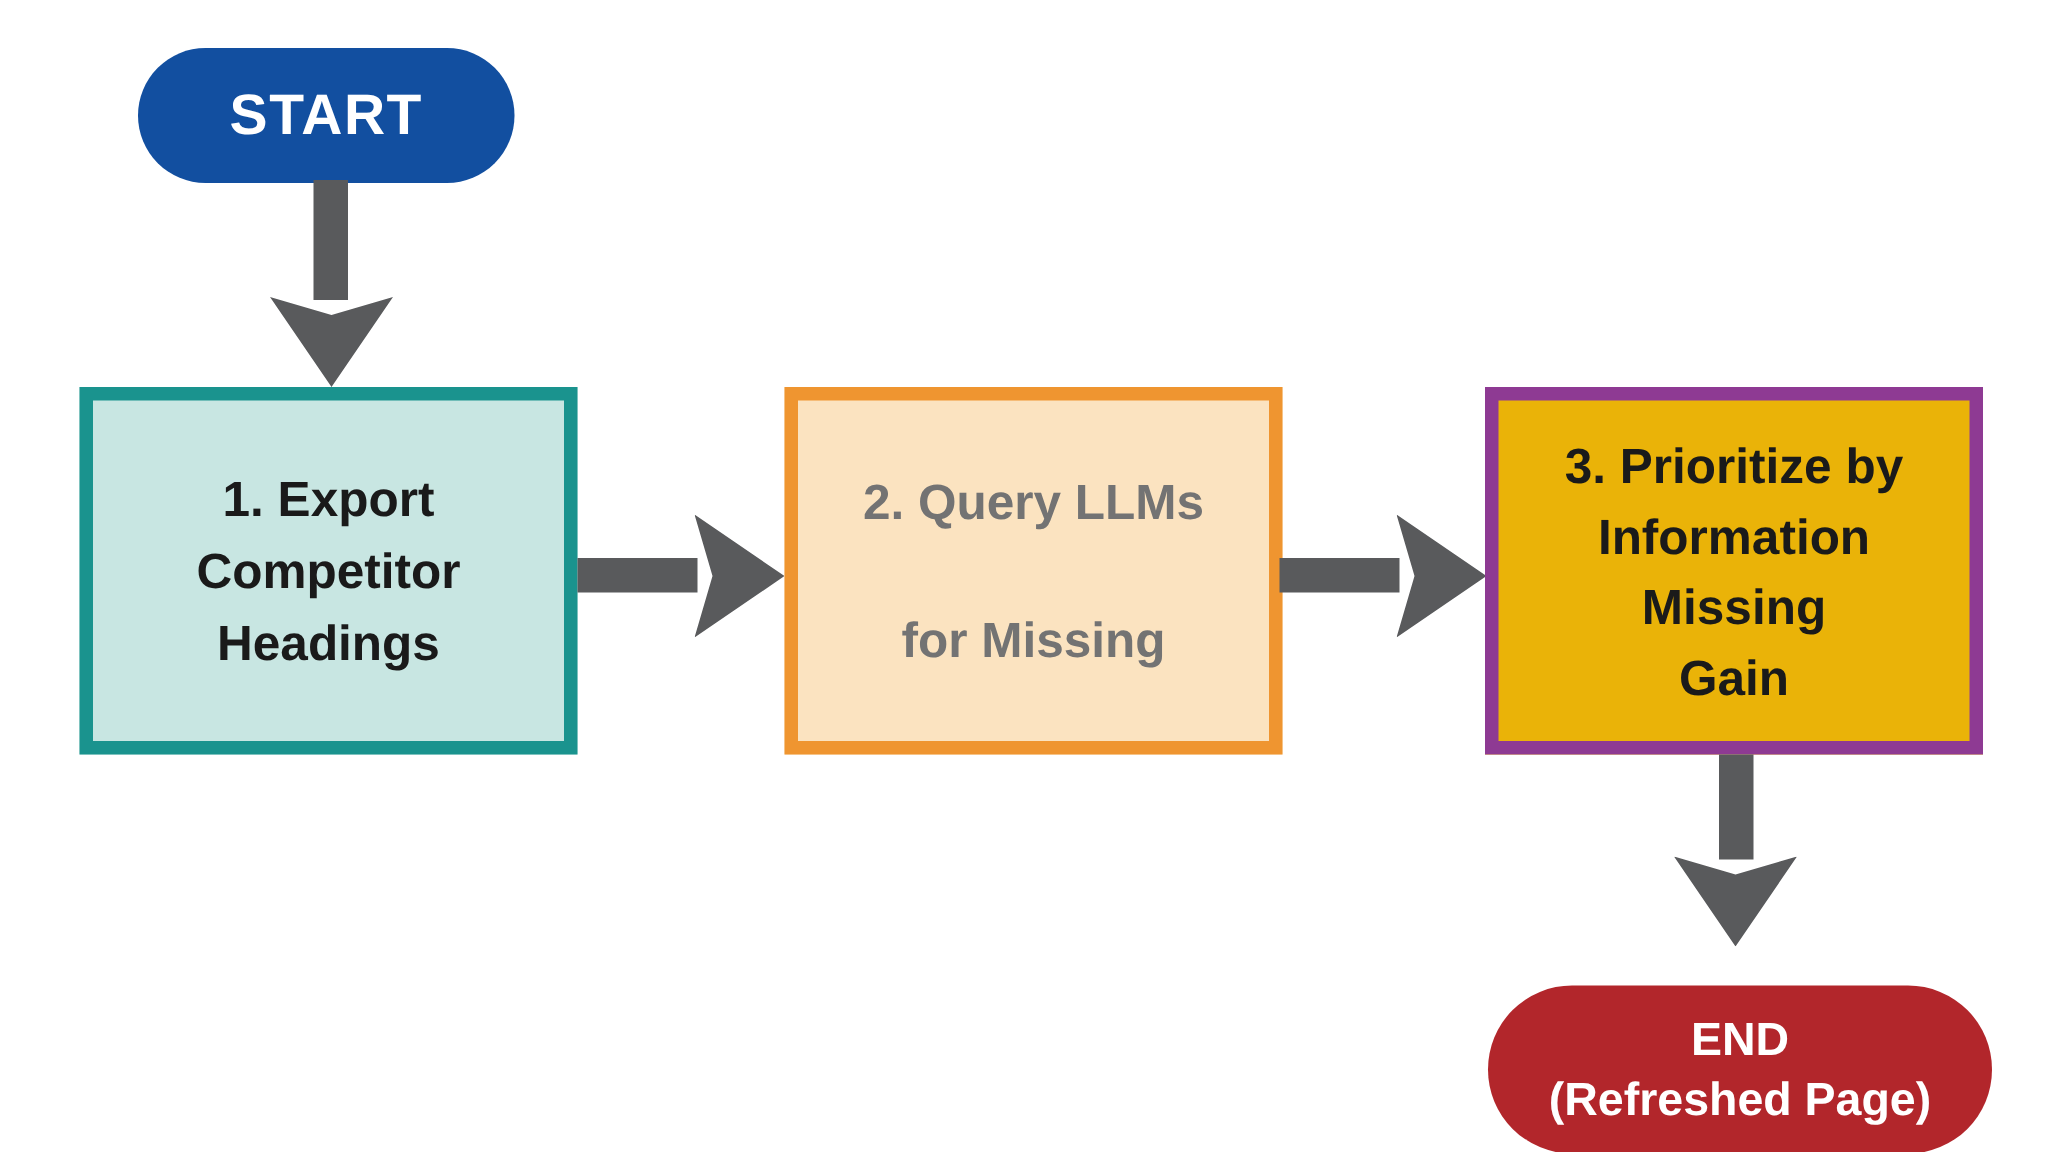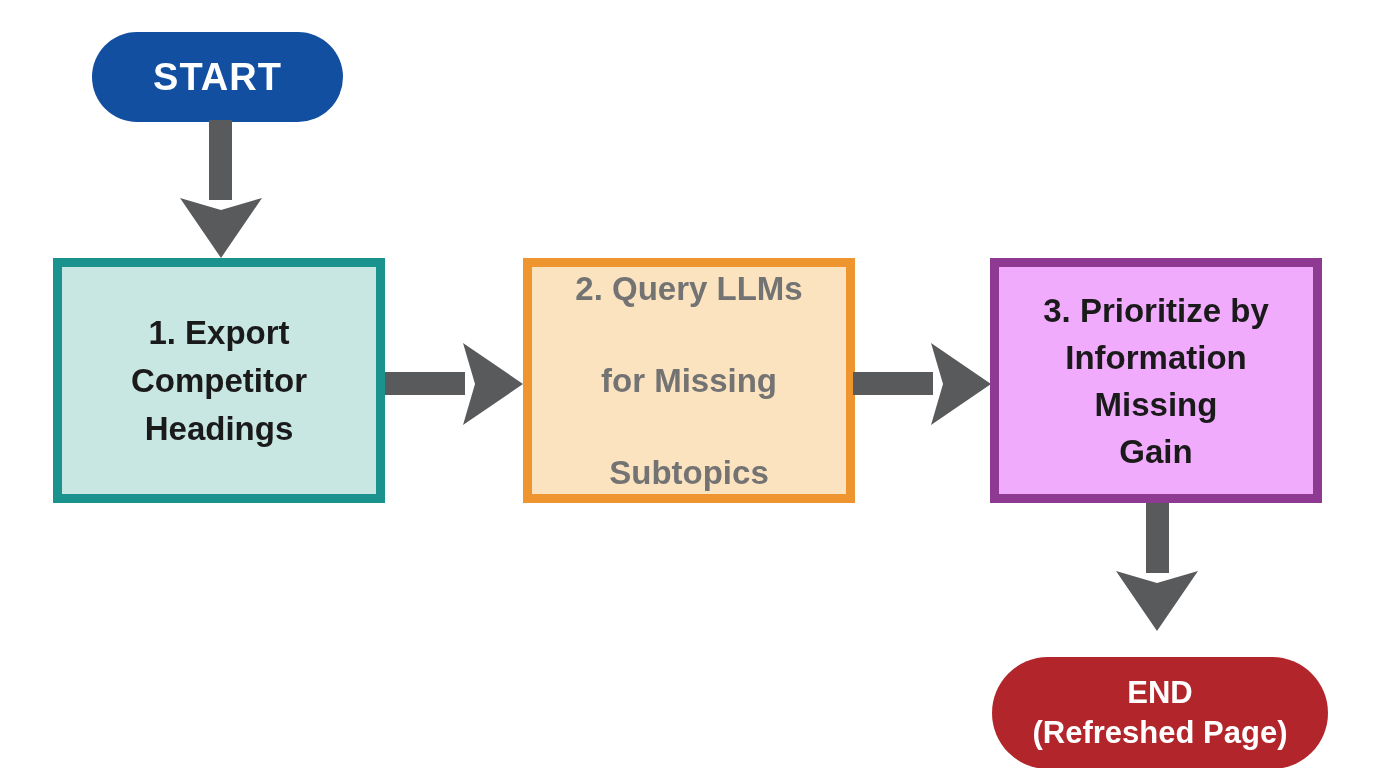--- a/index.html
+++ b/index.html
@@ -98,29 +98,28 @@
   </div>
 
   <div>
     <div class="arrow-part a2-shaft" style="background-color: rgb(89, 90, 92);"></div>
     <div class="arrow-part a2-head" style="background-color: rgb(89, 90, 92);"></div>
   </div>
 
   <div class="node process step2" style="background-color: rgb(251, 227, 192); border-color: rgb(239, 149, 48); color: #737373; gap: 44px;">
     <div>2. Query LLMs</div>
     <div>for Missing</div>
-    <div>Subtopics</div>
   </div>
 
   <div>
     <div class="arrow-part a3-shaft" style="background-color: rgb(89, 90, 92);"></div>
     <div class="arrow-part a3-head" style="background-color: rgb(89, 90, 92);"></div>
   </div>
 
-  <div class="node process step3" style="background-color: #f0abfc; border-color: rgb(142, 58, 147); color: rgb(26, 26, 26);">
+  <div class="node process step3" style="background-color: #eab308; border-color: rgb(142, 58, 147); color: rgb(26, 26, 26);">
     <div>3. Prioritize by</div>
     <div>Information</div>
     <div>Missing</div>
     <div>Gain</div>
   </div>
 
   <div>
     <div class="arrow-part a4-shaft" style="background-color: rgb(89, 90, 92);"></div>
     <div class="arrow-part a4-head" style="background-color: rgb(89, 90, 92);"></div>
   </div>

